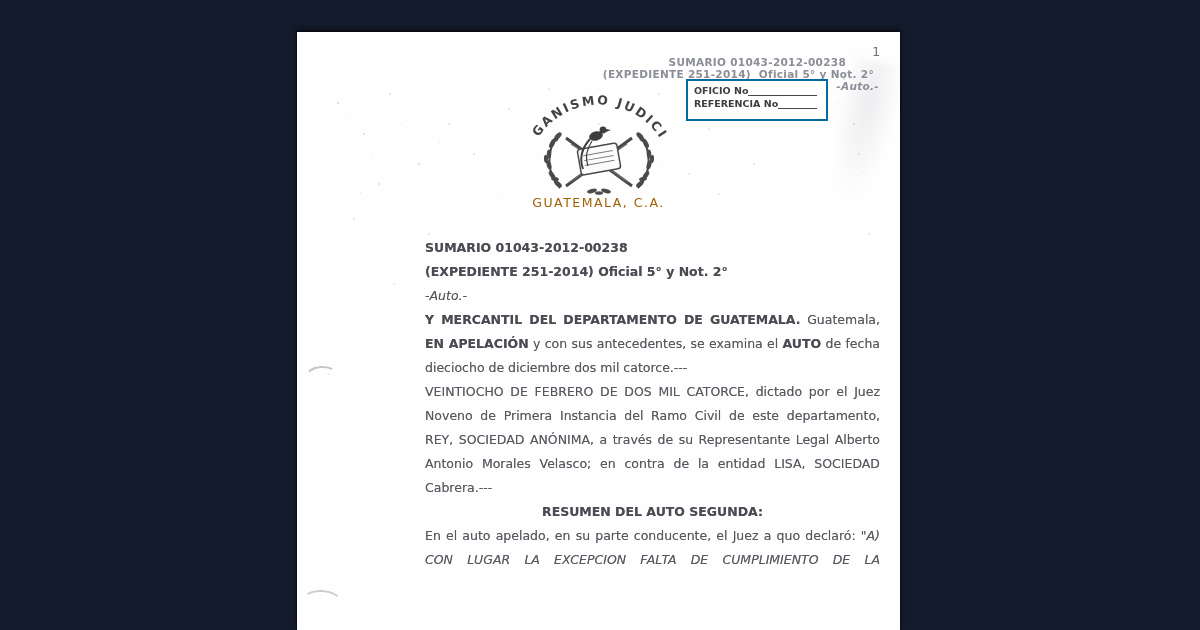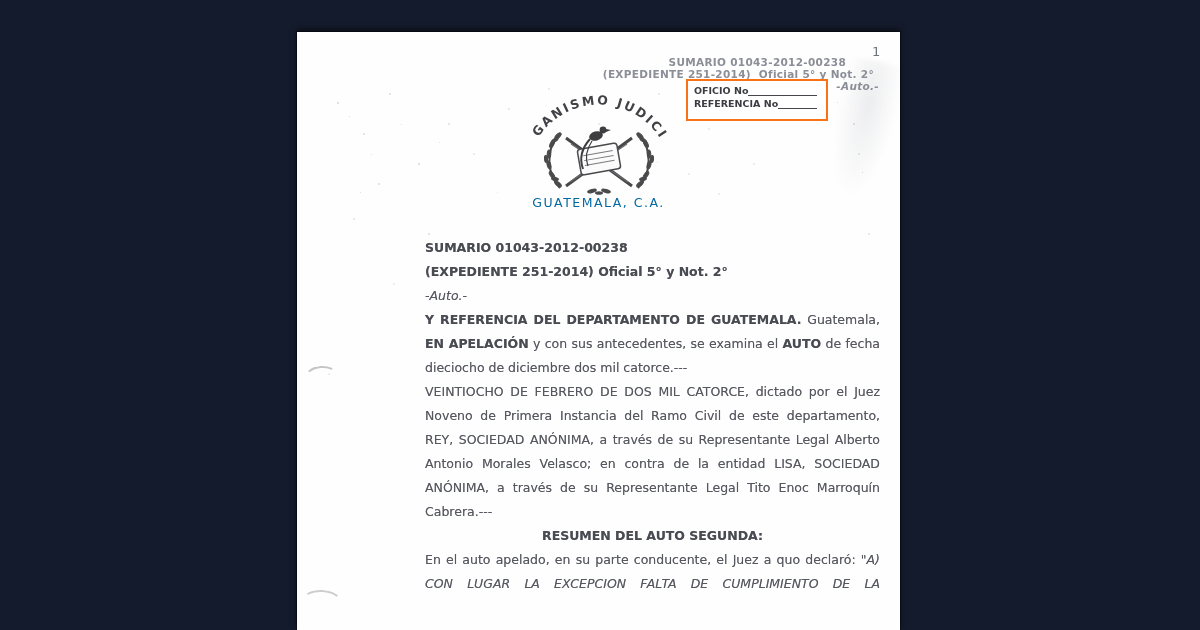--- a/index.html
+++ b/index.html
@@ -59,35 +59,35 @@
 
   
   .page-number { position: absolute; left: 575px; top: 12px; font-size: 13px; color: #70737c; }
   .stamp-line { position: absolute; font-size: 10.5px; font-weight: bold; letter-spacing: .3px; color: #8b8e97; white-space: pre; }
   .stamp-line.l1 { right: 54px; top: 24px; }
   .stamp-line.l2 { right: 26px; top: 36px; }
   .stamp-line.l3 { right: 21px; top: 48px; font-style: italic; }
 
   .stamp-box {
     position: absolute; left: 389px; top: 47px; width: 142px; height: 42px;
-    border: 2px solid #f97316; background: rgba(255,255,255,.85);
+    border: 2px solid #0369a1; background: rgba(255,255,255,.85);
     display: flex; flex-direction: column; justify-content: space-evenly;
     padding: 2px 9px 8px 6px; box-sizing: border-box;
   }
   .stamp-row { display: flex; align-items: flex-end; justify-content: flex-end; }
   .stamp-row .lbl { font-size: 9.5px; font-weight: bold; color: #3b3c41; white-space: nowrap; }
   .stamp-row .fill-line { border-bottom: 1.5px solid #46474c; height: 10px; }
   .stamp-row.r1 .fill-line { width: 70px; }
   .stamp-row.r2 .fill-line { width: 62px; }
 
   
   .seal { position: absolute; left: 50%; top: 54px; transform: translateX(-50%); width: 150px; height: 114px; }
   .seal-caption {
     position: absolute; left: 0; right: 0; top: 163px;
-    text-align: center; font-size: 12.5px; letter-spacing: 1.5px; color: #0369a1;
+    text-align: center; font-size: 12.5px; letter-spacing: 1.5px; color: #a16207;
   }
 
   
   .doc-body {
     position: absolute; left: 128px; top: 204px; width: 455px;
     font-size: 12.5px; color: #56585f;
     text-shadow: 0 0 .5px rgba(86,88,95,.6);
   }
   .line { height: 24px; line-height: 24px; white-space: nowrap; }
   .line.align-justify { white-space: normal; text-align: justify; text-align-last: justify; }
@@ -168,28 +168,27 @@
         </g>
       </g>
     </svg>
 
     <div class="seal-caption">GUATEMALA, C.A.</div>
 
     <div class="doc-body">
         <div class="line align-left"><span class="b">SUMARIO 01043-2012-00238</span></div>
         <div class="line align-left"><span class="b">(EXPEDIENTE 251-2014)  Oficial 5° y Not. 2°</span></div>
         <div class="line align-left"><span class="i">-Auto.-</span></div>
-        <div class="line align-justify"><span class="b">Y REFERENCIA DEL DEPARTAMENTO DE GUATEMALA.</span><span> Guatemala,</span></div>
+        <div class="line align-justify"><span class="b">Y MERCANTIL DEL DEPARTAMENTO DE GUATEMALA.</span><span> Guatemala,</span></div>
         <div class="line align-justify"><span class="b">EN APELACIÓN</span><span> y con sus antecedentes, se examina el </span><span class="b">AUTO</span><span> de fecha</span></div>
         <div class="line align-left"><span>dieciocho de diciembre dos mil catorce.---</span></div>
         <div class="line align-justify"><span>VEINTIOCHO DE FEBRERO DE DOS MIL CATORCE, dictado por el Juez</span></div>
         <div class="line align-justify"><span>Noveno de Primera Instancia del Ramo Civil de este departamento,</span></div>
         <div class="line align-justify"><span>REY, SOCIEDAD ANÓNIMA, a través de su Representante Legal Alberto</span></div>
         <div class="line align-justify"><span>Antonio Morales Velasco; en contra de la entidad LISA, SOCIEDAD</span></div>
-        <div class="line align-justify"><span>ANÓNIMA, a través de su Representante Legal Tito Enoc Marroquín</span></div>
         <div class="line align-left"><span>Cabrera.---</span></div>
         <div class="line align-center"><span class="b">RESUMEN DEL AUTO SEGUNDA:</span></div>
         <div class="line align-justify"><span>En el auto apelado, en su parte conducente, el Juez a quo declaró: </span><span class="i">"A)</span></div>
         <div class="line align-justify"><span class="i">CON LUGAR LA EXCEPCION FALTA DE CUMPLIMIENTO DE LA</span></div>
       </div>
 
   </div>
 </div>
 
 </body></html>

